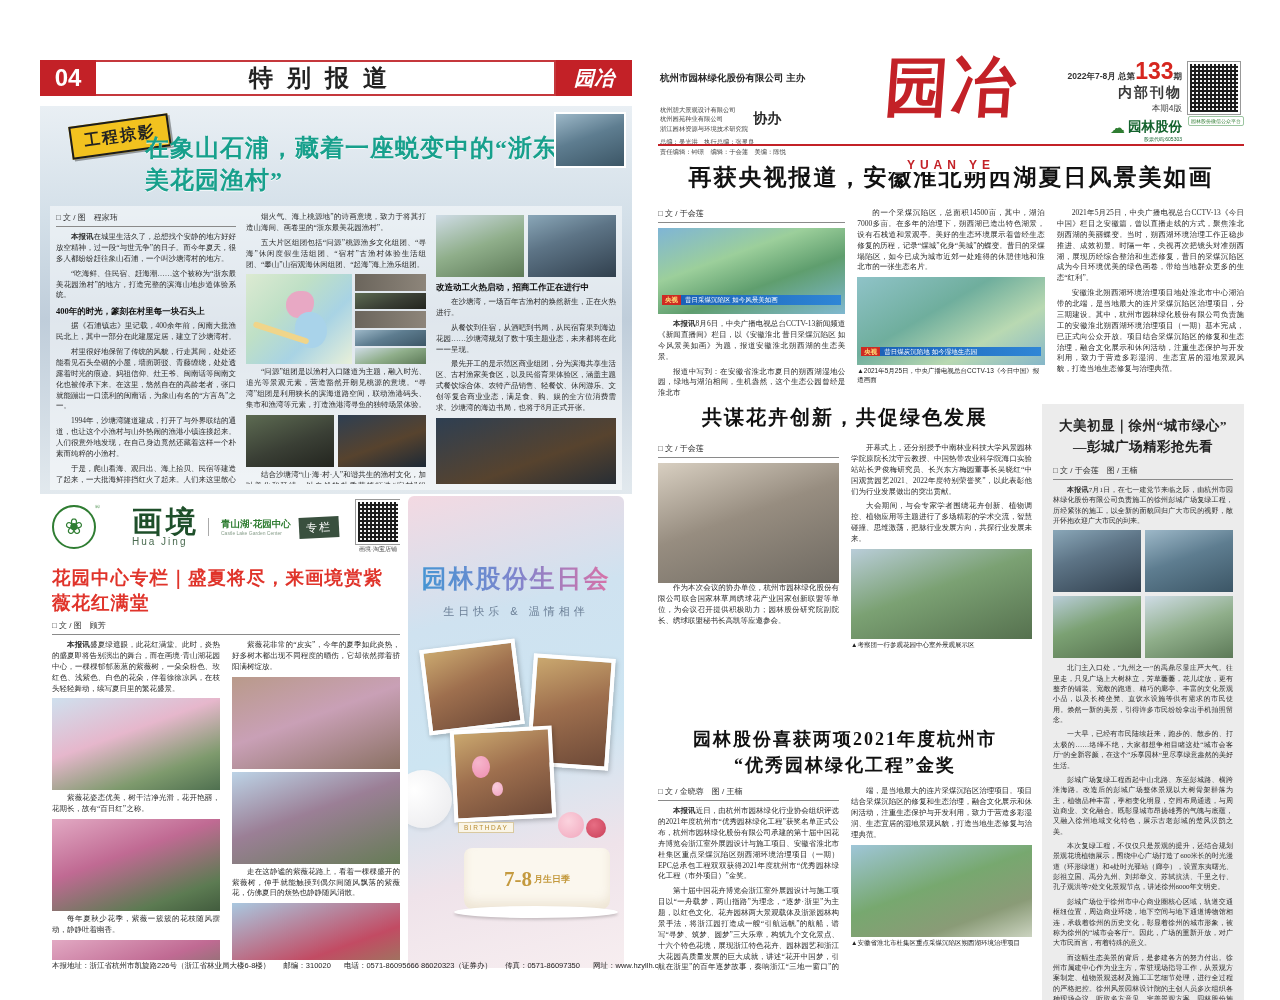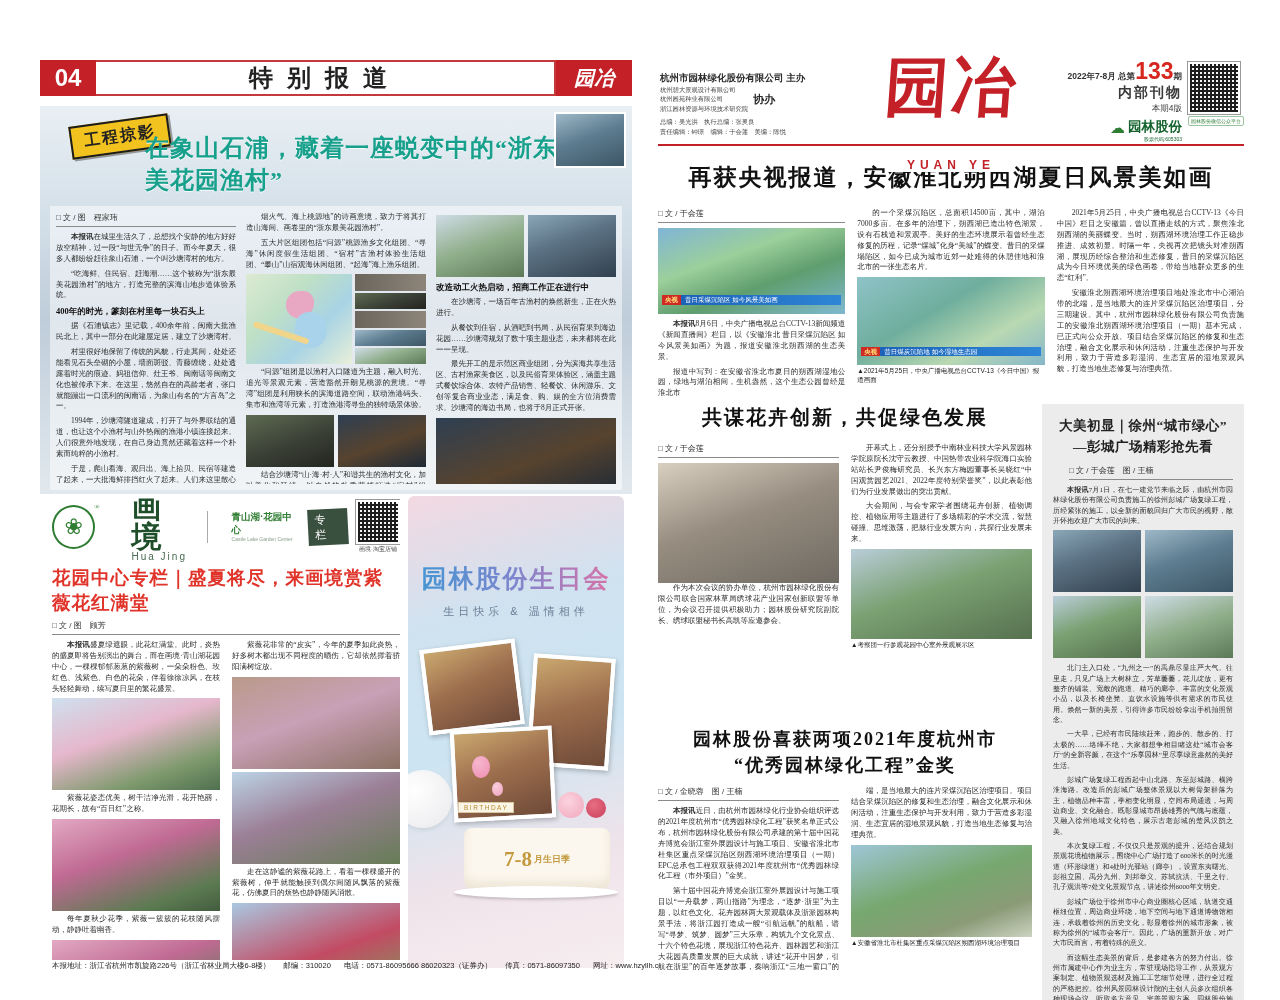--- a/index.html
+++ b/index.html
@@ -49,21 +49,21 @@
 
   
   .hj { position:absolute; left:12px; top:438px; width:348px; height:462px; overflow:hidden; }
   .hj-head { display:flex; align-items:center; gap:8px; height:58px; }
   .hj-logo { width:44px; height:44px; border:2.5px solid #2f7d32; border-radius:50%; color:#2f7d32;
              font-size:22px; display:flex; align-items:center; justify-content:center; position:relative; }
   .hj-logo .reg { position:absolute; top:-4px; right:-6px; font-size:7px; color:#2f7d32; }
   .hj-name { line-height:1;margin-left:28px; }
   .hj-name .cn { font-size:30px; font-weight:bold; color:#1e4f2a; letter-spacing:4px; }
   .hj-name .en { font-size:10px; color:#4a6b50; letter-spacing:2px; font-family:"Liberation Sans",sans-serif; }
-  .hj-center { border-left:1px solid #aaa; padding-left:24px; line-height:1.3; }
+  .hj-center { border-left:1px solid #aaa; padding-left:12px; line-height:1.3; }
   .hj-center .cn { font-size:9.5px; font-weight:bold; color:#2f7d32; }
   .hj-center .en { font-size:5px; color:#8aa08d; font-family:"Liberation Sans",sans-serif; }
   .hj-badge { background:#39503e; color:#fff; font-size:11px; padding:3px 7px; transform:rotate(-3deg); letter-spacing:2px; }
   .qr { background:
         repeating-linear-gradient(0deg,#1d1d1d 0 2px,transparent 2px 4px),
         repeating-linear-gradient(90deg,#1d1d1d 0 2px,#f5f5f5 2px 4px);
         border:2px solid #fff; outline:1px solid #999; }
   .hj-qrbox { margin-left:auto; text-align:center; }
   .hj-qrbox .qr { width:44px; height:44px; }
   .hj-qrbox .cap { font-size:6px; color:#444; margin-top:1px; font-family:"Liberation Sans",sans-serif; }
@@ -83,21 +83,21 @@
   .polaroid { position:absolute; border:4px solid #fff; box-shadow:1px 2px 5px rgba(0,0,0,.25); }
   .po-ph1 { left:16px;  top:148px; width:96px;  height:86px;  transform:rotate(-7deg); }
   .po-ph2 { right:12px; top:160px; width:82px;  height:112px; transform:rotate(4deg); }
   .po-ph3 { left:44px;  top:232px; width:102px; height:92px;  transform:rotate(-3deg); }
   .pom { position:absolute; left:-14px; bottom:140px; width:58px; height:58px; border-radius:50%;
          background:radial-gradient(circle at 35% 35%,#ffffff,#e9e9ec); box-shadow:0 2px 4px rgba(0,0,0,.08); }
   .bl1 { position:absolute; left:64px; bottom:190px; width:18px; height:22px; border-radius:50%;
          background:radial-gradient(circle at 35% 30%,#f6b6cc,#ee8fb1); }
   .bl2 { position:absolute; left:84px; bottom:172px; width:11px; height:14px; border-radius:50%;
          background:radial-gradient(circle at 35% 30%,#f9cddd,#f0a3c0); }
-  .cake { position:absolute; right:14px; bottom:68px; width:152px; height:100px; }
+  .cake { position:absolute; right:14px; bottom:48px; width:152px; height:100px; }
   .cake-flower1 { position:absolute; right:26px; top:-8px; width:26px; height:26px; border-radius:50%;
                   background:radial-gradient(circle at 40% 35%,#fbd3de,#f1a7bd); }
   .cake-flower2 { position:absolute; right:4px; top:-2px; width:20px; height:20px; border-radius:50%;
                   background:radial-gradient(circle at 40% 35%,#e76e84,#c93f58); }
   .cake-tag { position:absolute; left:0; top:2px; background:#faf5e7; border:1px solid #d9c9a0;
               color:#b98c2f; font-size:6.5px; padding:1px 5px; letter-spacing:1.5px;
               font-family:"Liberation Sans",sans-serif; }
   .cake-body { position:absolute; left:6px; right:0; bottom:10px; height:62px; background:#fbf7ee;
                border-radius:8px 8px 10px 10px; box-shadow:inset 0 -8px 10px rgba(216,198,168,.35);
                display:flex; align-items:center; justify-content:center; gap:2px; }
@@ -105,24 +105,24 @@
   .cake-small { font-size:9px; color:#c49a3f; font-weight:bold; }
   .plate { position:absolute; left:-4px; right:-8px; bottom:2px; height:12px; background:#fff;
            border-radius:50%; box-shadow:0 2px 3px rgba(0,0,0,.18); }
 
   
   .lfoot { position:absolute; left:12px; bottom:4px; width:578px; display:flex; gap:13px; font-size:7.5px;
            color:#1d1d1d; font-family:"Liberation Sans",sans-serif; white-space:nowrap; }
 
   
   .m-left { position:absolute; left:2px; top:20px; width:200px; font-family:"Liberation Sans",sans-serif; }
-  .m-host { font-size:9.5px; font-weight:bold; color:#2a2a2a; margin-bottom:0; }
+  .m-host { font-size:9.5px; font-weight:bold; color:#2a2a2a; margin-bottom:20px; }
   .m-co { display:flex; align-items:center; gap:5px; }
   .m-co-lines { font-size:6.3px; color:#444; line-height:1.5; }
-  .m-colab { font-size:11px; font-weight:bold; color:#2a2a2a; }
+  .m-colab { font-size:14px; font-weight:bold; color:#2a2a2a; }
   .m-eds { font-size:6.3px; color:#444; line-height:1.6; margin-top:4px; }
   .m-title { position:absolute; left:208px; top:-4px; width:170px; text-align:center; }
   .m-title .cn { font-size:64px; font-weight:bold; color:#c32127; letter-spacing:2px; line-height:1.25;
                  transform:skewX(-4deg); display:inline-block; }
   .m-en { position:absolute; top:86px; left:50%; transform:translateX(-50%); background:#fff; padding:0 18px;
           color:#c32127; font-weight:bold; letter-spacing:5px; font-size:12px; z-index:2;
           font-family:"Liberation Sans",sans-serif;margin-top:20px; }
   .m-rule { position:absolute; left:0; right:0; top:92px; border-top:2px solid #c32127; }
   .m-right { position:absolute; right:0; top:10px; display:flex; gap:6px; font-family:"Liberation Sans",sans-serif; }
   .m-info { text-align:right; }
@@ -157,21 +157,21 @@
   #a2 .a-h { font-size:20px; }
   .a2-cols { display:flex; gap:12px; margin-top:12px; height:268px; }
   #a3 { top:674px; width:374px; }
   #a3 .a-h { font-size:18px; line-height:1.45; }
   .a3-cols { display:flex; gap:12px; margin-top:8px; height:186px; }
 
   
   .sb { position:absolute; left:384px; top:352px; width:202px; height:598px; background:#ececec;
         padding:12px 11px; overflow:hidden; }
   .sb-h { font-size:13.5px; font-weight:bold; text-align:center; line-height:1.55; letter-spacing:.5px; }
-  .sb .byline { margin-top:7px;margin-left:16px; }
+  .sb .byline { margin-top:7px; }
   .sb .p { font-size:7px; line-height:1.48; }
   .sb-grid { display:grid; grid-template-columns:1fr 1fr; gap:4px; margin:4px 0 5px; }
   .sb-grid div { height:62px; }
 
   
   .g-aerial  { background:linear-gradient(160deg,#7fb5d6 0%,#9ccf9b 35%,#5f9e6e 62%,#7fb8d0 100%); }
   .g-lake    { background:linear-gradient(150deg,#8fc3c8 0%,#6fae9d 40%,#b9d9b2 70%,#86b7c9 100%); }
   .g-coast   { background:linear-gradient(160deg,#9db8c8 0%,#5e7d90 45%,#3c5666 100%); }
   .g-conf    { background:linear-gradient(160deg,#d8cfc1 0%,#978d80 45%,#6f6a62 100%); }
   .g-tunnel  { background:linear-gradient(160deg,#5d6b52 0%,#3a3f35 55%,#23251f 100%); }

